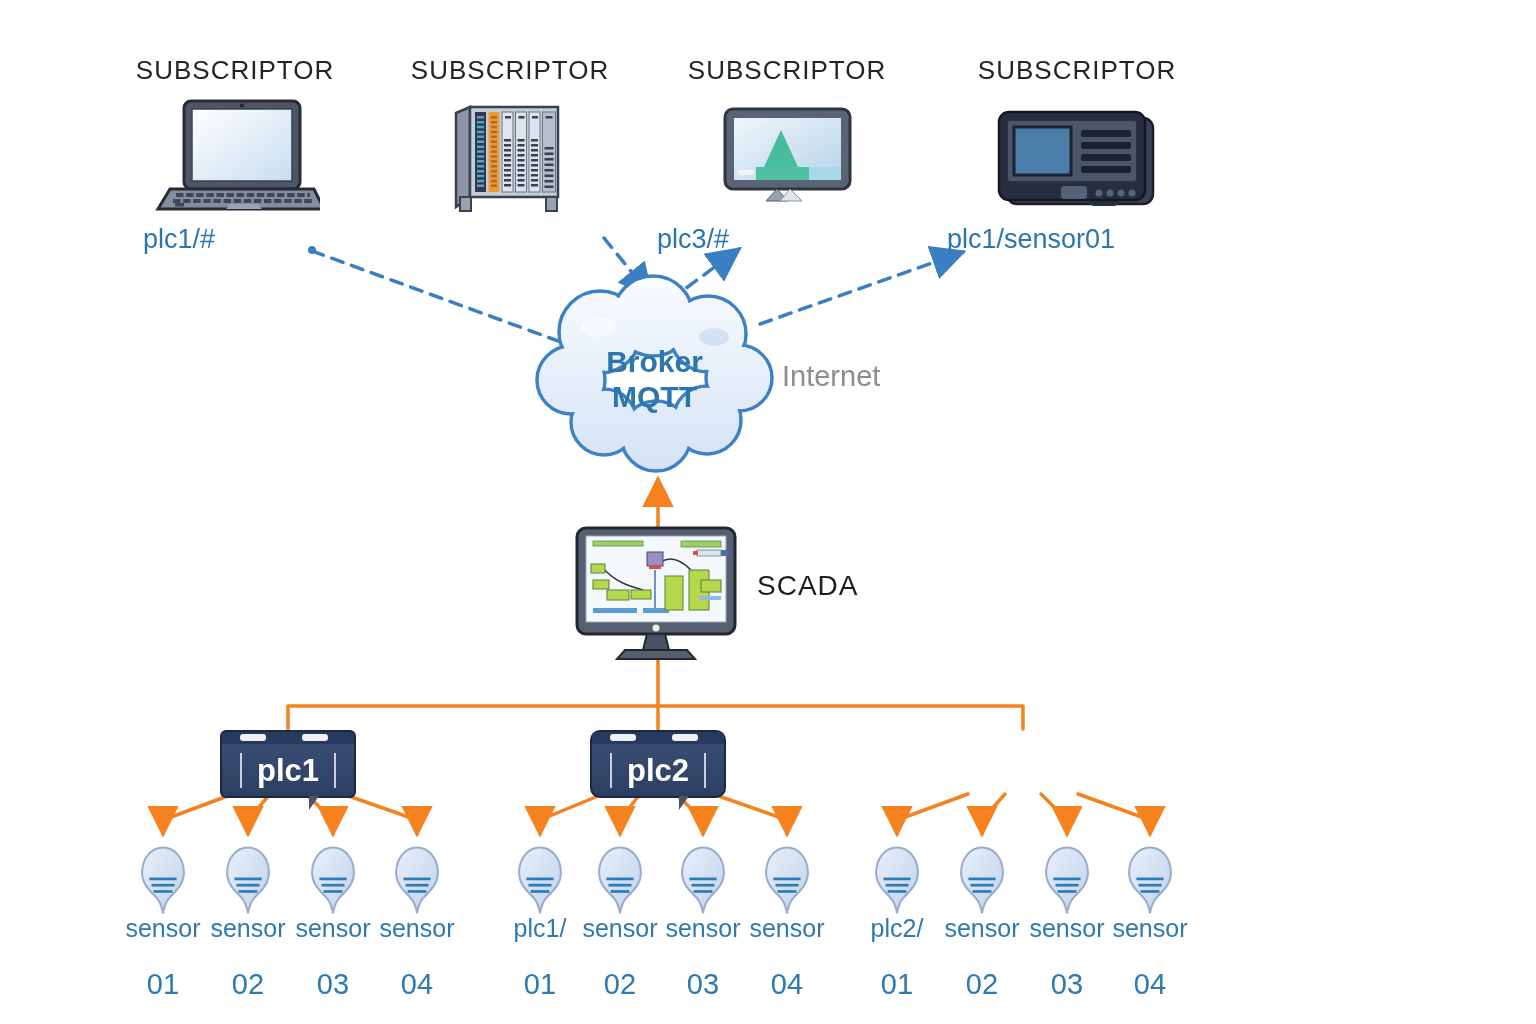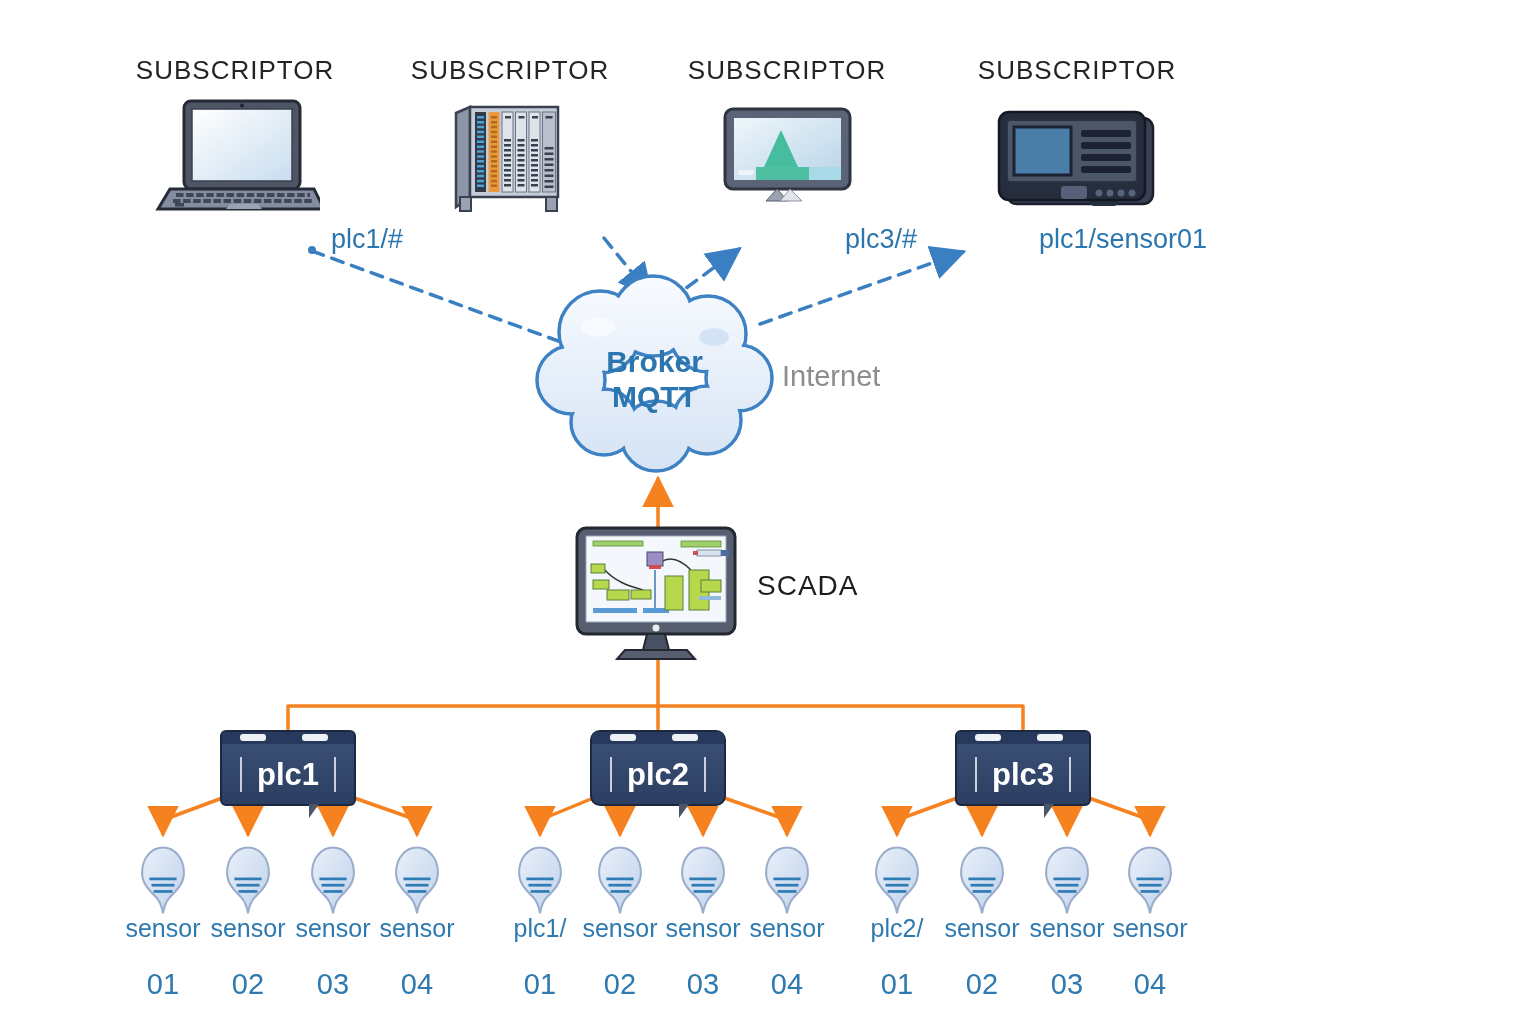--- a/index.html
+++ b/index.html
@@ -9,28 +9,28 @@
   .blue-dash{fill:none;stroke:var(--link-blue,#3a7fc1);stroke-width:3.5;stroke-dasharray:12 9;stroke-linecap:round;}
   .orange-line{fill:none;stroke:var(--orange,#f5821f);stroke-width:3.5;stroke-linecap:round;stroke-linejoin:round;}
   .mO{fill:var(--orange,#f5821f);} .mB{fill:var(--link-blue,#3a7fc1);}
   .cloudc{fill:url(#cloudG);stroke:var(--cloud-border,#3f82c4);stroke-width:3.5;}
   .cloudf{fill:url(#cloudG);stroke:none;}
   .abs{position:absolute;}
   .sub-col{position:absolute;top:55px;width:260px;height:210px;}
   .sub-title{position:absolute;top:0;left:0;width:100%;text-align:center;
              font-size:26px;letter-spacing:1px;color:var(--label-dark,#242424);}
   .icon-wrap{position:absolute;left:0;width:100%;display:flex;justify-content:center;}
-  .topic{position:absolute;top:169px;left:0;width:100%;text-align:right;
+  .topic{position:absolute;top:169px;left:0;width:100%;text-align:left;
          font-size:27px;color:var(--topic-text,#2b76ae);}
   .broker-label{position:absolute;left:567px;top:344px;width:175px;text-align:center;
                 font-size:30px;font-weight:bold;color:var(--topic-text,#2b76ae);line-height:1.18;}
   .internet-label{position:absolute;left:782px;top:360px;width:130px;font-size:29px;
                   color:var(--internet-gray,#8d8d8d);}
   .scada-label{position:absolute;left:757px;top:570px;font-size:28px;color:#1d1d1d;letter-spacing:1px;}
-  .plc{position:absolute;top:730px;width:136px;height:76px;border-radius:6px;
+  .plc{position:absolute;top:730px;width:136px;height:68px;border-radius:6px;
        background:linear-gradient(#3c5176,#2c3f63);border:2px solid #1c2740;box-sizing:border-box;}
   .plc-band{position:absolute;top:0;left:0;right:0;height:12px;background:#27395c;
             border-radius:4px 4px 0 0;}
   .notch{position:absolute;top:2px;width:26px;height:7px;background:#eef1f6;border-radius:3px;}
   .plc-label-wrap{position:absolute;top:12px;left:0;right:0;bottom:0;display:flex;
                   align-items:center;justify-content:center;}
   .plc-label{font-size:31px;font-weight:bold;color:#ffffff;
              border-left:2px solid rgba(255,255,255,.75);border-right:2px solid rgba(255,255,255,.75);
              padding:2px 15px;line-height:1;}
   .plc-tail{position:absolute;bottom:-14px;left:66%;width:0;height:0;
@@ -269,30 +269,20 @@
   <div class="plc" style="left:590px;border-radius:10px;">
     <div class="plc-band">
       <span class="notch" style="left:18px;"></span>
       <span class="notch" style="left:80px;"></span>
     </div>
     <div class="plc-label-wrap">
         <span class="plc-label">plc2</span>
       </div>
     <div class="plc-tail"></div>
   </div>
-  <div class="plc" style="left:955px;">
-    <div class="plc-band">
-      <span class="notch" style="left:18px;"></span>
-      <span class="notch" style="left:80px;"></span>
-    </div>
-    <div class="plc-label-wrap">
-        <span class="plc-label">plc3</span>
-      </div>
-    <div class="plc-tail"></div>
-  </div>
 
   <div class="sensor-col" style="left:108px;">
     <svg width="46" height="70">
         <use href="#droplet"></use>
       </svg>
     <div class="s1">sensor</div>
     <div class="s2">01</div>
   </div>
   <div class="sensor-col" style="left:193px;">
     <svg width="46" height="70">

